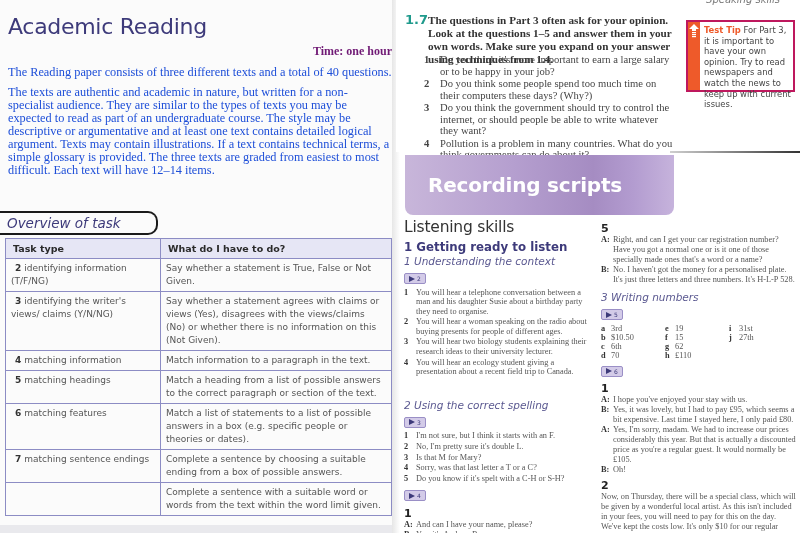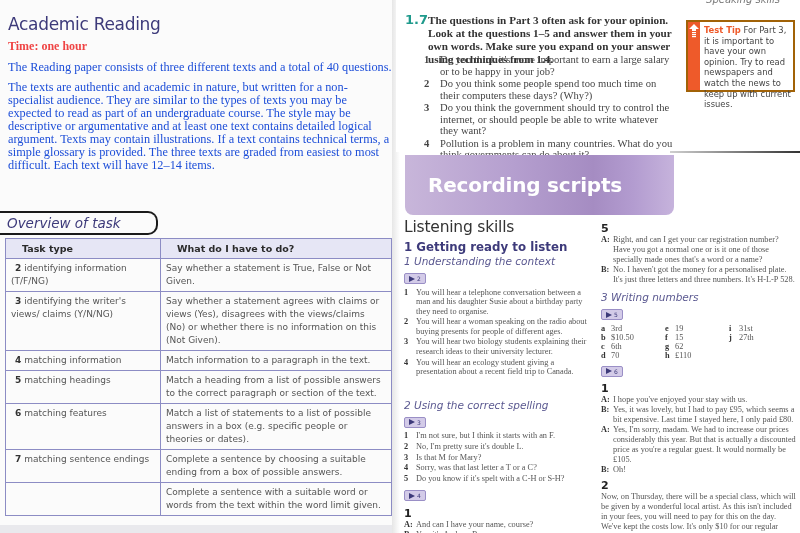--- a/index.html
+++ b/index.html
@@ -2,51 +2,51 @@
 <html><head>
 <meta charset="utf-8">
 <style>
   * { box-sizing: border-box; margin: 0; padding: 0; }
   html, body { width: 800px; height: 533px; overflow: hidden; background: #ffffff; }
   body { position: relative; font-family: "Liberation Serif", serif; color: #2b2b2b; }
 
   
   .left-page { position: absolute; left: 0; top: 0; width: 392px; height: 533px; background: #fbfbfb; }
   .left-page .inner { position: absolute; left: 7px; top: 14px; width: 385px; }
-  .lp-title { font-family: "DejaVu Sans", sans-serif; font-size: 17px; color: #3d3a7a; letter-spacing: -0.3px; font-weight: 500; margin-left: 1px; }
-  .lp-time { font-size: 12px; font-weight: bold; color: #ef4444; margin-top: 5px; margin-left: 1px; }
+  .lp-title { font-family: "DejaVu Sans", sans-serif; font-size: 22px; color: #3d3a7a; letter-spacing: -0.3px; font-weight: 500; margin-left: 1px; }
+  .lp-time { font-size: 12px; font-weight: bold; color: #701a75; margin-top: 5px; margin-left: 1px; text-align: right; }
   .lp-nb { font-size: 12.5px; font-weight: bold; color: #2e2e2e; line-height: 15px; margin-top: 6px; margin-left: 1px; }
   .lp-para { font-size: 12.3px; color: #1d4ed8; line-height: 13px; margin-top: 7px; margin-left: 1px; }
 
   .overview-heading { position: absolute; left: 0; top: 211px; width: 158px; height: 24px; border: 2px solid #1a1a1a; border-left: none; border-radius: 0 10px 10px 0; padding-left: 7px; font-family: "DejaVu Sans", sans-serif; font-style: italic; font-size: 13.5px; color: #3d3a7a; line-height: 20px; }
 
   .task-table { position: absolute; left: 5px; top: 238px; width: 387px; border-collapse: collapse; font-family: "DejaVu Sans", sans-serif; font-size: 9px; color: #555; }
   .task-table td, .task-table th { border: 1px solid #8c8cc4; vertical-align: top; padding: 3px 5px 3px 5px; line-height: 13px; }
-  .task-table th { background: #e6e6f5; color: #2a2a2a; text-align: left; font-weight: bold; font-size: 9.5px; padding: 3px 16px; }
+  .task-table th { background: #e6e6f5; color: #2a2a2a; text-align: left; font-weight: bold; font-size: 9.5px; padding: 3px 7px; }
   .task-table td.col1 { width: 155px; }
   .task-table .num { font-weight: bold; color: #333; margin-right: 3px; margin-left: 4px; }
   .bullet-list { list-style: none; }
   .bullet-list li { padding-left: 11px; position: relative; }
   .bullet-list li::before { content: "\2022"; position: absolute; left: 2px; top: 0; }
 
   .left-bottom-strip { position: absolute; left: 0; top: 525px; width: 392px; height: 8px; background: #e9e9ed; }
 
   
   .gutter { position: absolute; left: 392px; top: 0; width: 8px; height: 533px; background: linear-gradient(to right, #e6e6e6, #f5f5f5 60%, #ffffff); }
 
   
   .right-top { position: absolute; left: 396px; top: 0; width: 400px; height: 152px; background: #ffffff; }
   .running-head { position: absolute; right: 16px; top: -6px; font-family: "DejaVu Sans", sans-serif; font-style: italic; font-size: 10px; color: #777; }
   .q-num { position: absolute; left: 9px; top: 12px; font-family: "DejaVu Sans", sans-serif; font-weight: bold; font-size: 13px; color: #1f9a8c; }
   .q-intro { position: absolute; left: 32px; top: 14px; width: 245px; font-size: 11.2px; font-weight: bold; color: #333; line-height: 13px; }
   .q-list { position: absolute; left: 28px; top: 54px; width: 250px; list-style: none; font-size: 10.6px; color: #444; line-height: 11.5px; }
   .q-list li { position: relative; padding-left: 16px; margin-bottom: 1px; }
   .q-list li .qn { position: absolute; left: 0; top: 0; font-weight: bold; }
 
-  .tip-box { position: absolute; left: 290px; top: 20px; width: 109px; height: 72px; border: 2px solid #a16207; background: #fff; }
+  .tip-box { position: absolute; left: 290px; top: 20px; width: 109px; height: 72px; border: 2px solid #be185d; background: #fff; }
   .tip-bar { position: absolute; left: 0; top: 0; width: 12px; height: 100%; background: #ee5a2a; }
   .tip-arrow { position: absolute; left: 1px; top: 2px; width: 10px; height: 14px; }
   .tip-text { position: absolute; left: 16px; top: 3px; width: 90px; font-family: "DejaVu Sans", sans-serif; font-size: 8.4px; color: #444; line-height: 10.6px; }
   .tip-label { color: #ee5a2a; font-weight: bold; }
 
   .divider-line { position: absolute; left: 670px; top: 151px; width: 130px; height: 2px; background: linear-gradient(to right, #cfcfcf, #333); }
 
   
   .rec-banner { position: absolute; left: 405px; top: 155px; width: 269px; height: 60px; border-radius: 0 0 8px 8px; background: linear-gradient(to right, #c8b6da 0%, #b59fcf 40%, #a58cc2 70%, #b39cd0 85%, #c6b3dc 100%); }
   .rec-title { position: absolute; left: 23px; top: 18px; font-family: "DejaVu Sans", sans-serif; font-weight: bold; font-size: 20px; color: #ffffff; letter-spacing: -0.2px; }
@@ -185,21 +185,21 @@
     <li><span class="sn">3</span><span>Is that M for Mary?</span></li>
     <li><span class="sn">4</span><span>Sorry, was that last letter a T or a C?</span></li>
     <li><span class="sn">5</span><span>Do you know if it's spelt with a C-H or S-H?</span></li>
   </ol>
   <div class="track-btn">
       <span class="play"></span>
       <span>4</span>
     </div>
   <div class="dlg-num">1</div>
   <div class="dialogue">
-    <div class="line"><span class="sp">A:</span><span>And can I have your name, course?</span></div>
+    <div class="line"><span class="sp">A:</span><span>And can I have your name, please?</span></div>
     <div class="line"><span class="sp">B:</span><span>Yes, it's Andrew Browne.</span></div>
     <div class="line"><span class="sp">A:</span><span>Is that spelt the same as the colour?</span></div>
     <div class="line"><span class="sp">B:</span><span>Yes, but with an E at the end.</span></div>
   </div>
   
   
 </div>
 
 <div class="col-b">
   <div class="dlg-num" style="margin-top:0">5</div>

